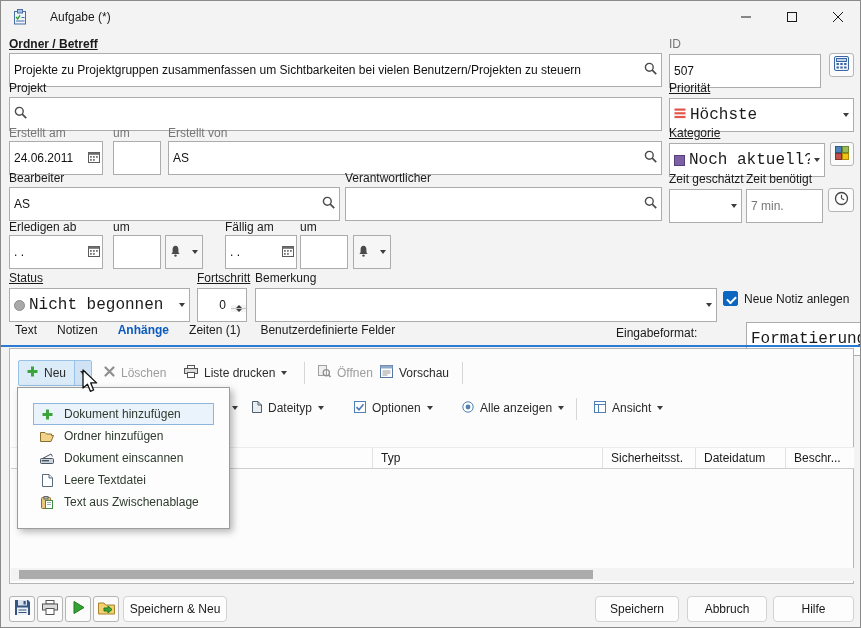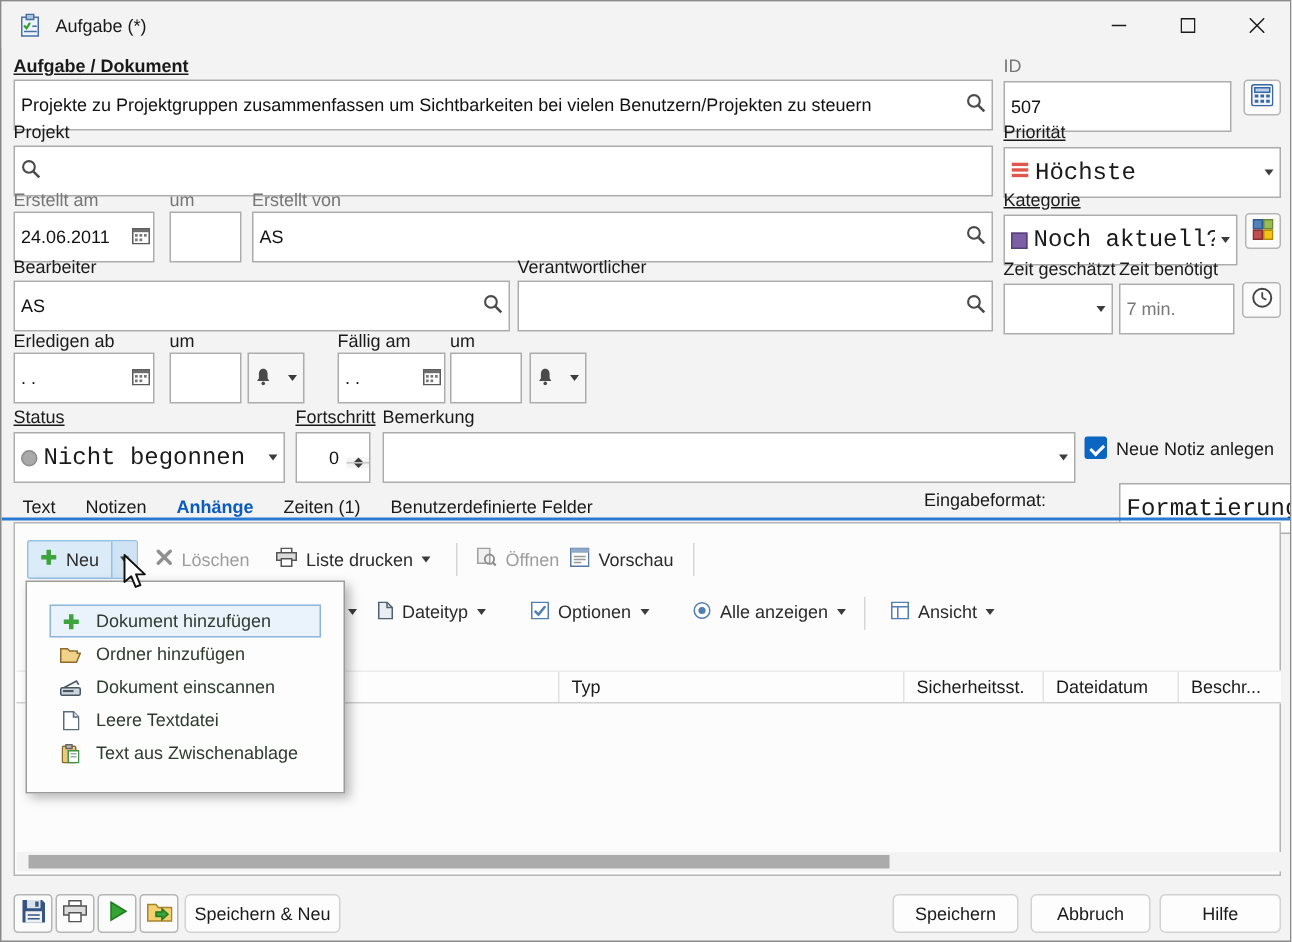--- a/index.html
+++ b/index.html
@@ -1,20 +1,20 @@
 <!DOCTYPE html>
 <html><head>
 <meta charset="utf-8">
 <style>
   * {margin:0;padding:0;box-sizing:border-box;}
   body {width:861px;height:628px;font-family:"Liberation Sans",sans-serif;}
   .win{position:relative;width:861px;height:628px;background:#f3f3f3;border:1px solid #8a8a8a;overflow:hidden;font-size:12px;color:#1a1a1a;}
   .titlebar{position:absolute;left:0;top:0;width:100%;height:31px;display:flex;align-items:center;background:#f3f3f3;}
   .app-icon{margin-left:11px;display:flex;}
-  .title{margin-left:9px;font-size:12px;}
+  .title{margin-left:22px;font-size:12px;}
   .wc{position:absolute;top:0;width:45px;height:31px;display:flex;align-items:center;justify-content:center;}
   .wc.min{right:92px}.wc.max{right:46px}.wc.close{right:0}
   .lbl{position:absolute;white-space:nowrap;font-size:12px;color:#1a1a1a;}
   .gray{color:#767676;}
   .b{font-weight:bold;}
   .u{text-decoration:underline;}
   .field{position:absolute;display:flex;align-items:center;background:#fff;border:1px solid #acacac;padding:16px 4px;gap:4px;}
   .field input{flex:1;min-width:0;border:0;outline:0;background:transparent;font-family:"Liberation Sans",sans-serif;font-size:12px;color:#111;}
   .field input.dim{color:#777;}
   .val{flex:1;overflow:hidden;white-space:nowrap;font-size:16px;font-family:Liberation Mono, monospace;}
@@ -23,21 +23,21 @@
   .mla{margin-left:auto;}
   .attach-btn{align-self:stretch;display:flex;align-items:center;justify-content:center;width:18px;margin:0 -4px 0 0;border-left:1px solid #c6c6c6;background:#f2f2f2;flex:none;}
   .swatch{width:11px;height:11px;background:#7d5fa5;border:1px solid #55407a;flex:none;}
   .dot{width:11px;height:11px;border-radius:50%;background:#a9a9a9;border:1px solid #8b8b8b;flex:none;}
   .spin{display:flex;flex-direction:column;align-self:stretch;width:16px;margin-right:-4px;border-left:1px solid #c6c6c6;flex:none;}
   .spin>div{flex:1;display:flex;align-items:center;justify-content:center;background:#f4f4f4;}
   .spin>div+div{border-top:1px solid #c6c6c6;}
   .iconbtn{position:absolute;display:flex;align-items:center;justify-content:center;background:#fbfbfb;border:1px solid #b5b5b5;border-radius:3px;}
   .cb{position:absolute;width:15px;height:15px;background:#0b66c2;border:1px solid #0b66c2;border-radius:2px;}
   .cb:after{content:"";position:absolute;left:3px;top:3.5px;width:7px;height:4px;border-left:2px solid #fff;border-bottom:2px solid #fff;transform:rotate(-45deg);}
-  .tabs{position:absolute;left:4px;top:322px;display:flex;height:22px;align-items:flex-end;}
+  .tabs{position:absolute;left:4px;top:322px;display:flex;height:22px;align-items:flex-start;}
   .tab{padding:0 10px;color:#1a1a1a;}
   .tab.active{color:#0a5bbd;font-weight:bold;}
   .tabline{position:absolute;left:0;top:344px;width:861px;height:2px;background:#2a7ad4;}
   .panel{position:absolute;left:8px;top:347px;width:845px;height:236px;background:#fcfcfc;border:1px solid #b5b5b5;}
   .tb{position:absolute;height:26px;display:flex;align-items:center;gap:6px;padding:0 8px;color:#2b2b2b;white-space:nowrap;}
   .tb.dis{color:#9d9d9d;}
   .vsep{position:absolute;width:1px;height:22px;background:#d6d6d6;}
   .neu{background:#dcebf8;border:1px solid #97c1e6;border-radius:2px;padding-right:0;}
   .neu .arrow{width:17px;height:24px;display:flex;align-items:center;justify-content:center;border-left:1px solid #97c1e6;background:#cfe3f5;margin-left:2px;}
   .thead{position:absolute;left:1px;top:98px;width:843px;height:22px;display:flex;background:#fdfdfd;border-top:1px solid #ececec;border-bottom:1px solid #cfcfcf;}
@@ -77,21 +77,21 @@
           <rect x="0.5" y="0.5" width="9" height="9" fill="none" stroke="#1a1a1a"></rect>
         </svg>
       </div>
     <div class="wc close">
         <svg width="10" height="10">
           <path d="M0 0 L10 10 M10 0 L0 10" stroke="#1a1a1a"></path>
         </svg>
       </div>
   </div>
 
-  <span class="lbl b u" style="left:8px;top:36px">Aufgabe / Dokument</span>
+  <span class="lbl b u" style="left:8px;top:36px">Ordner / Betreff</span>
   <div class="field" style="left:8px;top:52px;width:653px;height:23px">
     <input value="Projekte zu Projektgruppen zusammenfassen um Sichtbarkeiten bei vielen Benutzern/Projekten zu steuern" style="">
     <span><svg width="13" height="13" viewBox="0 0 13 13">
           <circle cx="5.3" cy="5.3" r="3.9" fill="none" stroke="#4a4a4a" stroke-width="1.4"></circle>
           <line x1="8.2" y1="8.2" x2="12.2" y2="12.2" stroke="#4a4a4a" stroke-width="1.7"></line>
         </svg></span>
   </div>
   <span class="lbl gray" style="left:668px;top:36px">ID</span>
   <div class="field" style="left:668px;top:53px;width:152px;height:22px">
     <input value="507" style="">

